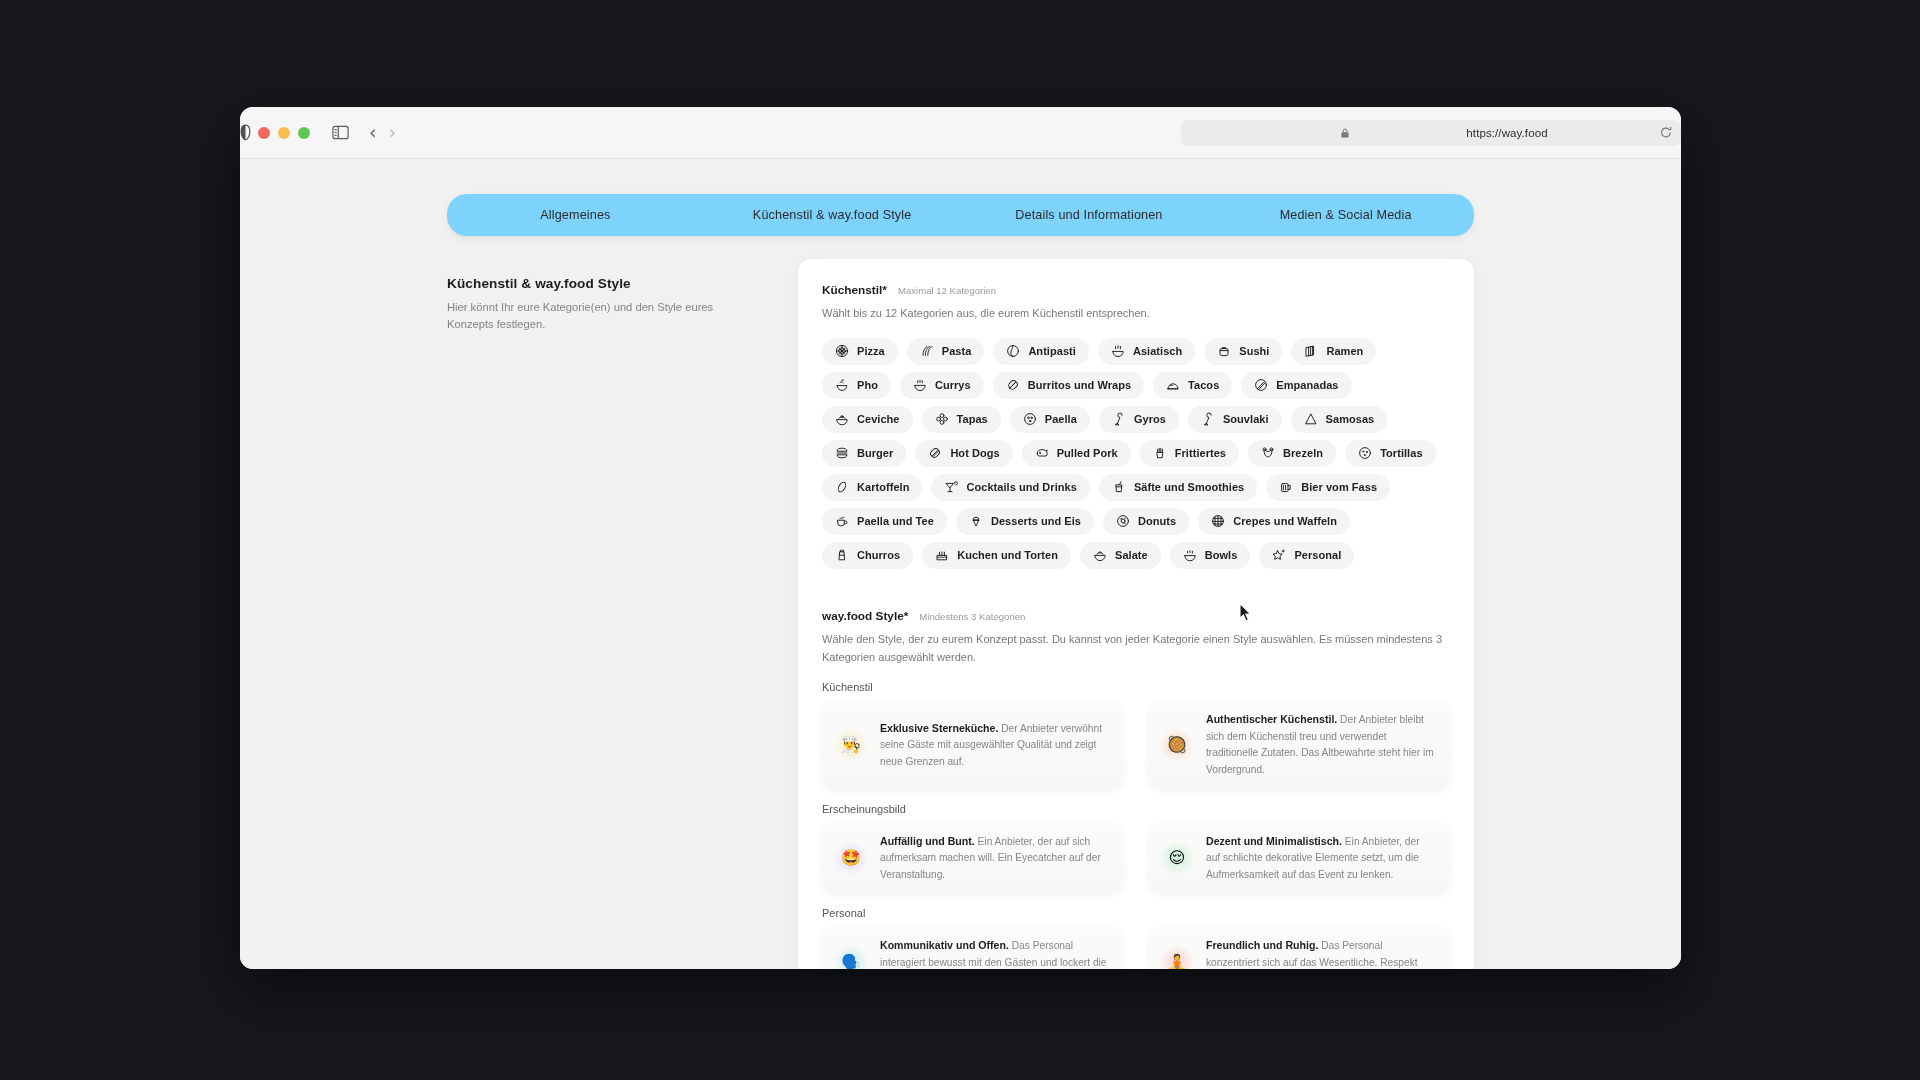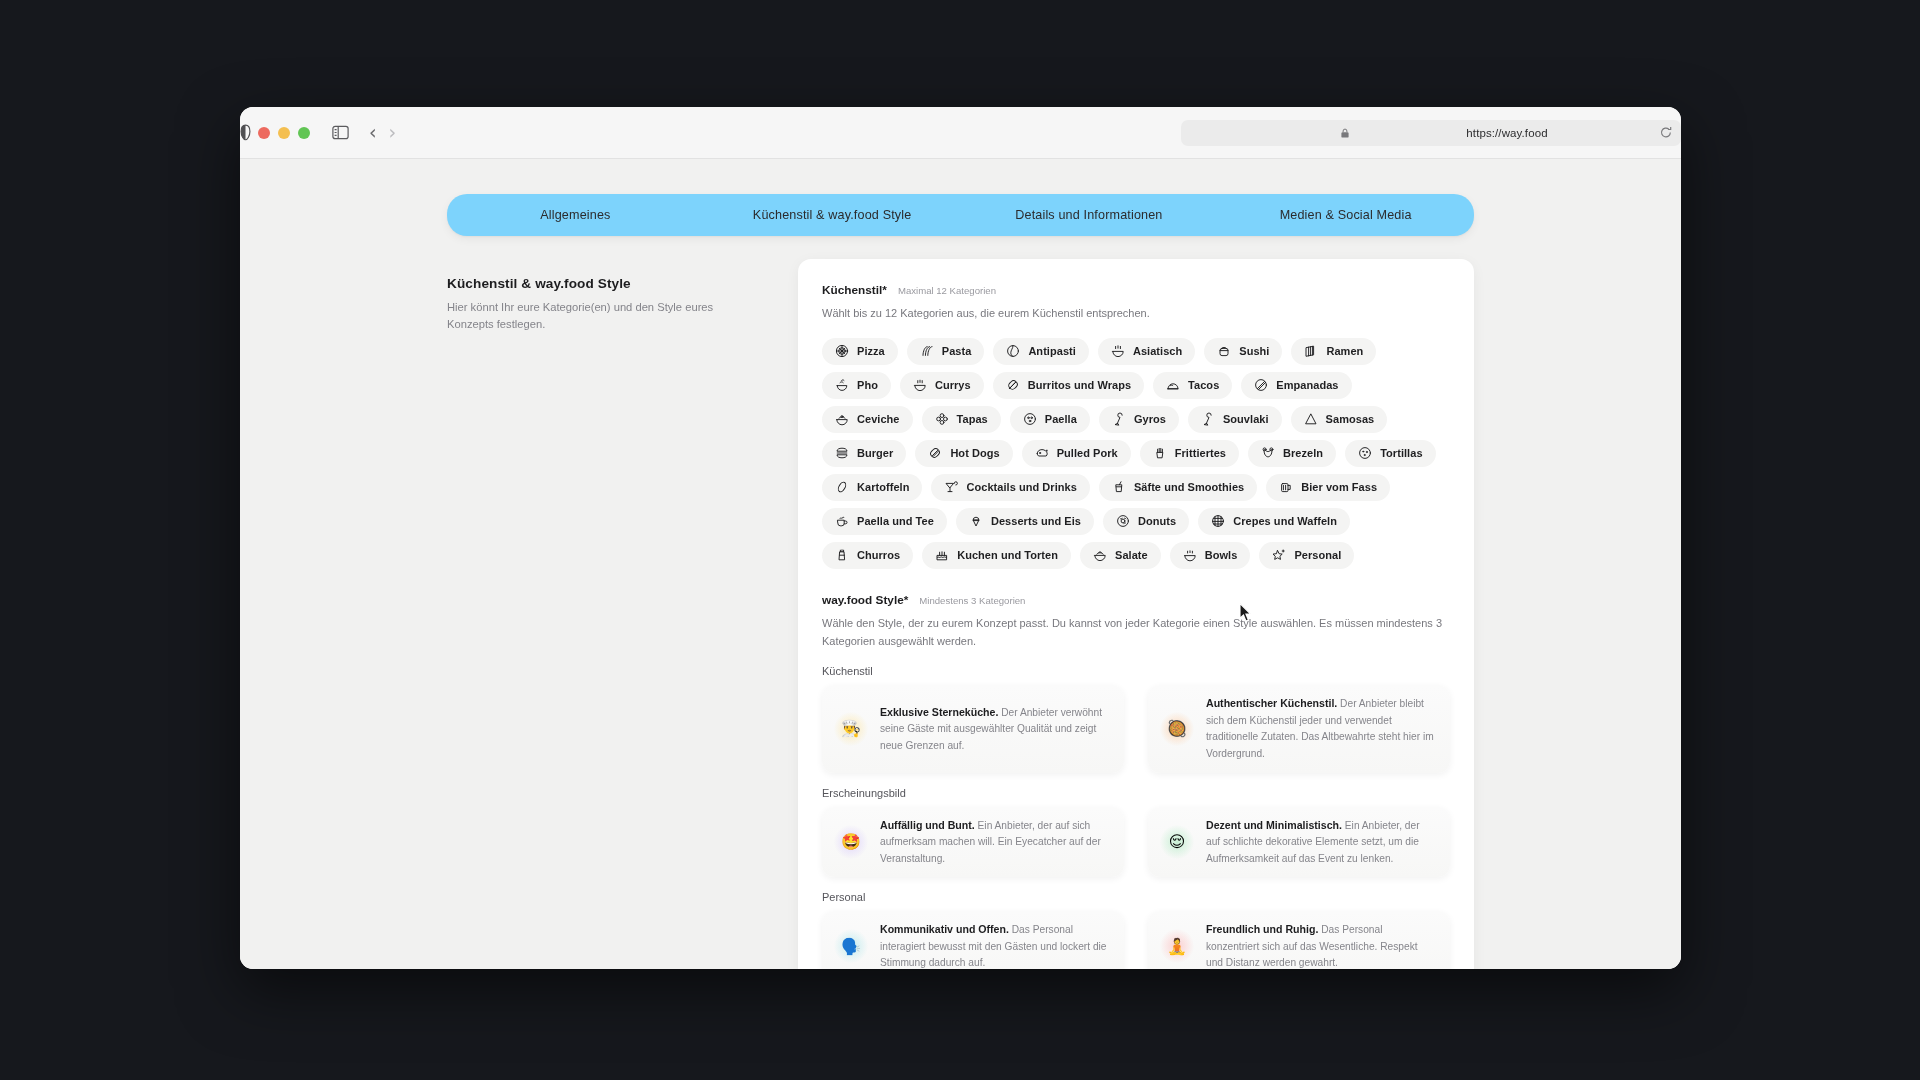--- a/index.html
+++ b/index.html
@@ -672,37 +672,37 @@
             <span class="gl">
               <svg width="14" height="14" viewBox="0 0 14 14" fill="none" stroke="#1f1f21" stroke-width="0.95" stroke-linecap="round" stroke-linejoin="round">
                 <path d="M5.6 2.6l1.5 3.1 3.1.4-2.3 2.2.6 3.1-2.9-1.6-2.9 1.6.6-3.1L1 6.1l3.1-.4z"></path>
                 <path d="M11.2 2v2M10.2 3h2"></path>
               </svg>
             </span>
             <span>Personal</span>
           </div>
         </div>
 
-      <div class="seclabel" style="margin-top:24px">
+      <div class="seclabel" style="margin-top:40px">
         <span class="t">way.food Style*</span>
         <span class="badge">Mindestens 3 Kategorien</span>
       </div>
       <div class="sechelp">Wähle den Style, der zu eurem Konzept passt. Du kannst von jeder Kategorie einen Style auswählen. Es müssen mindestens 3 Kategorien ausgewählt werden.</div>
 
       <div id="groups-host">
           <div class="stylegroup">
             <div class="gl-title">Küchenstil</div>
             <div class="styrow">
               <div class="stycard">
                 <span class="emoji gl-yellow">👨‍🍳</span>
                 <div class="txt"><b>Exklusive Sterneküche.</b> <span>Der Anbieter verwöhnt seine Gäste mit ausgewählter Qualität und zeigt neue Grenzen auf.</span></div>
               </div>
               <div class="stycard">
                 <span class="emoji gl-orange">🥘</span>
-                <div class="txt"><b>Authentischer Küchenstil.</b> <span>Der Anbieter bleibt sich dem Küchenstil jeder und verwendet traditionelle Zutaten. Das Altbewahrte steht hier im Vordergrund.</span></div>
+                <div class="txt"><b>Authentischer Küchenstil.</b> <span>Der Anbieter bleibt sich dem Küchenstil treu und verwendet traditionelle Zutaten. Das Altbewahrte steht hier im Vordergrund.</span></div>
               </div>
             </div>
           </div>
           <div class="stylegroup">
             <div class="gl-title">Erscheinungsbild</div>
             <div class="styrow">
               <div class="stycard">
                 <span class="emoji gl-purple">🤩</span>
                 <div class="txt"><b>Auffällig und Bunt.</b> <span>Ein Anbieter, der auf sich aufmerksam machen will. Ein Eyecatcher auf der Veranstaltung.</span></div>
               </div>

